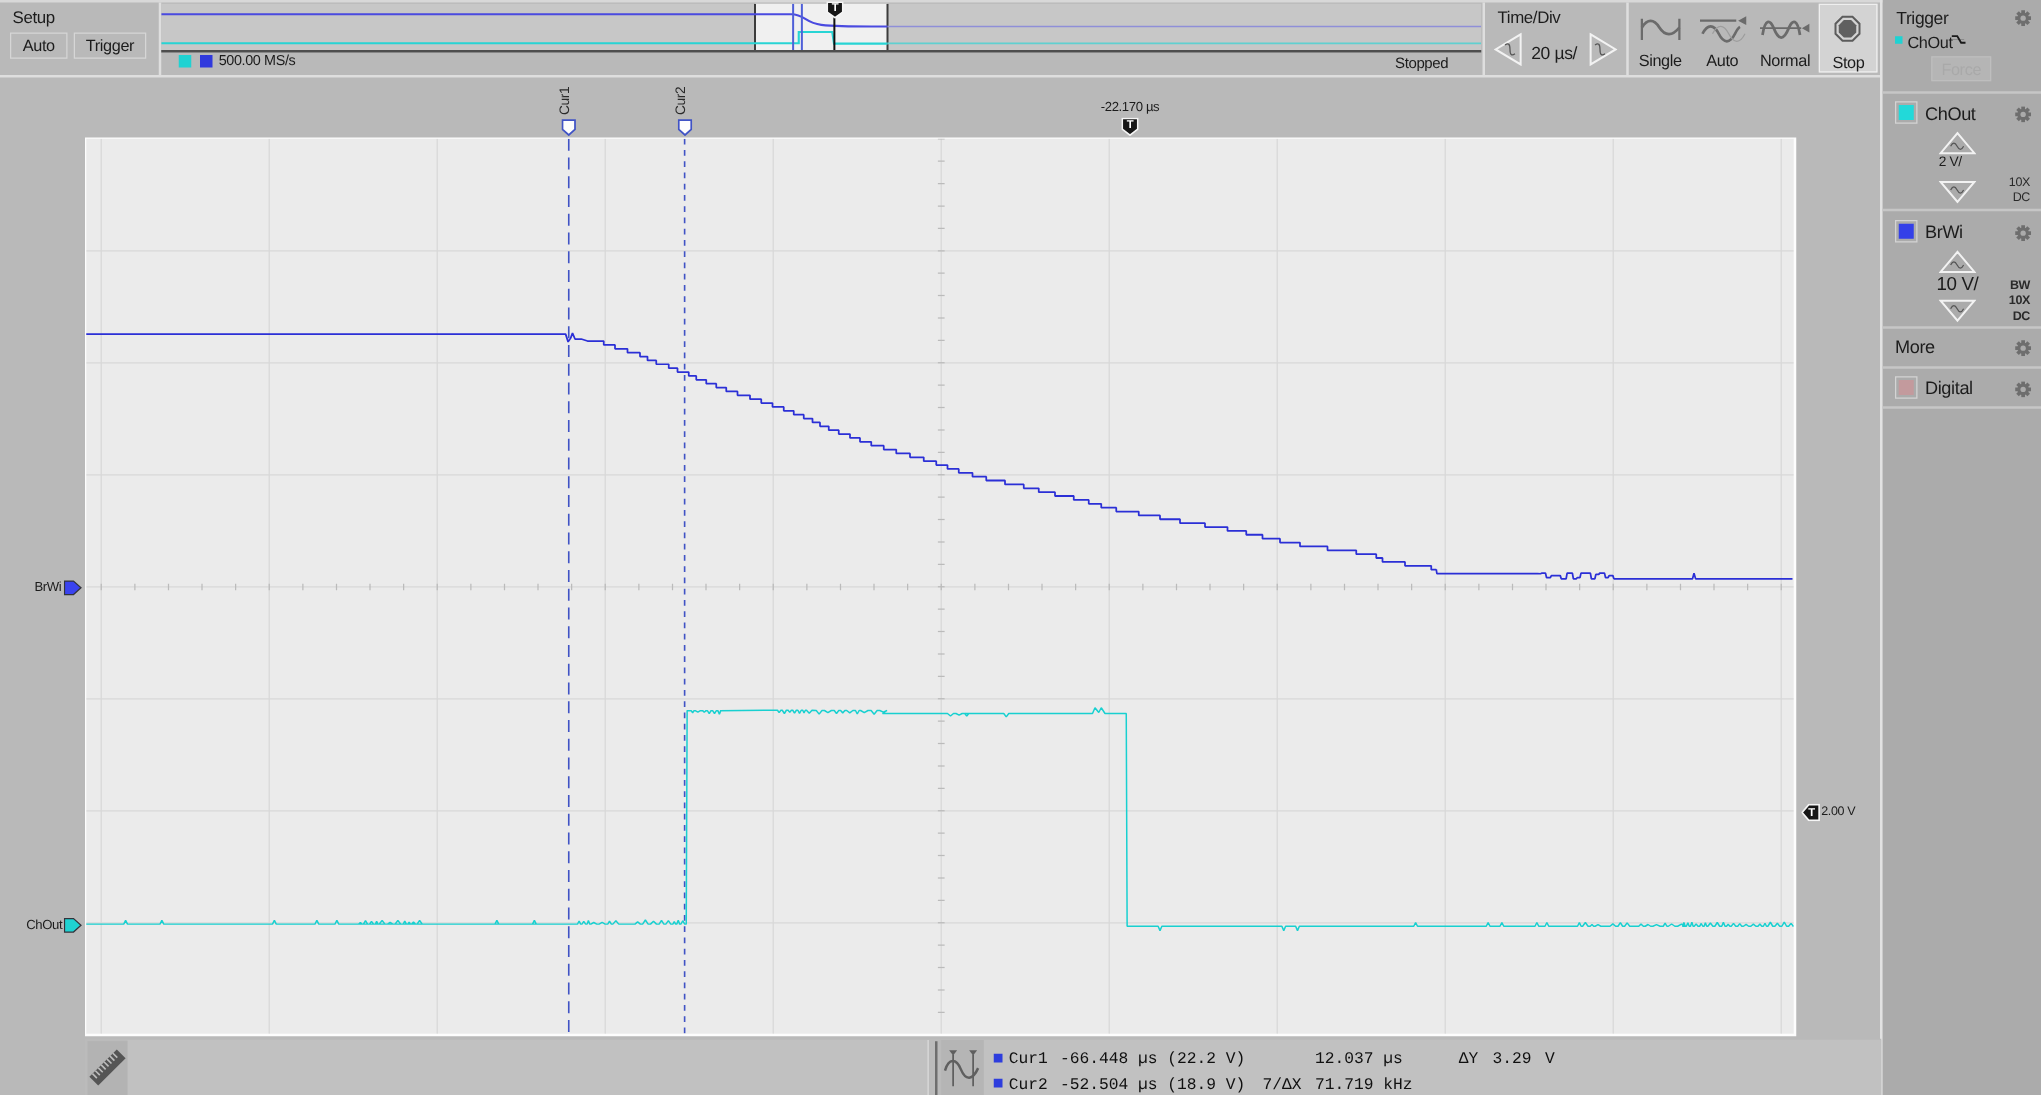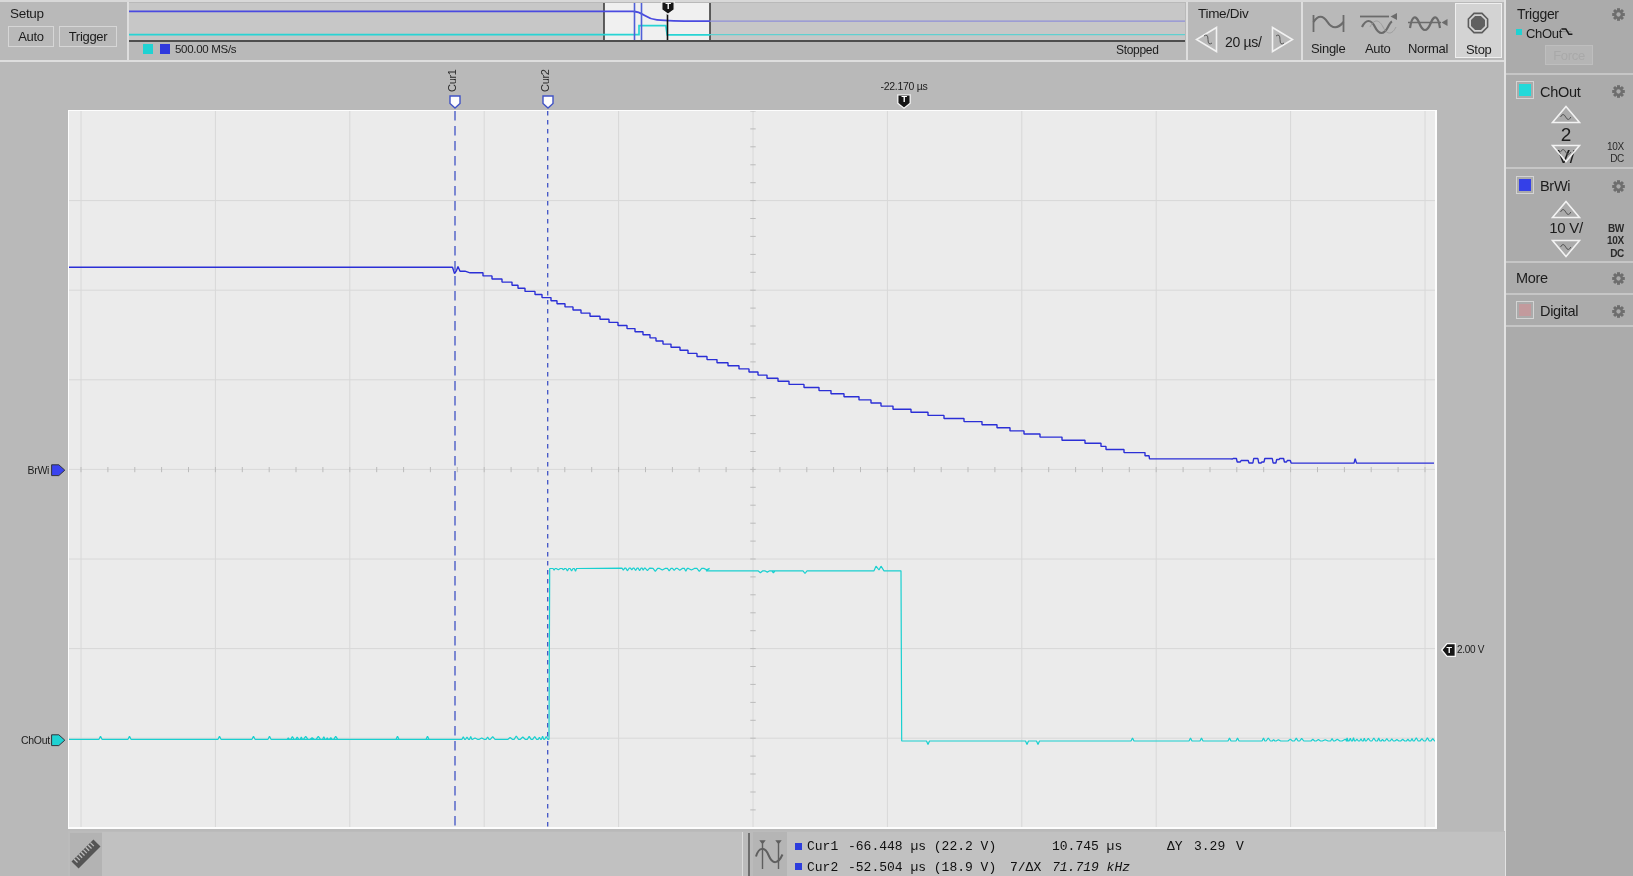--- a/index.html
+++ b/index.html
@@ -111,21 +111,21 @@
 <rect x="5.4" y="0.2" width="3.2" height="13.6" transform="rotate(90 7 7)"></rect>
 <rect x="5.4" y="0.2" width="3.2" height="13.6" transform="rotate(135 7 7)"></rect>
 <circle cx="7" cy="7" r="4.9"></circle>
     </g>
 <circle cx="7" cy="7" r="2.3" fill="#ababab"></circle>
   </svg>
 <svg class="abs" style="left:1551px;top:105px" width="30" height="19" viewBox="0 0 30 19">
 <path d="M15 1.5 L28.5 17.5 L1.5 17.5 Z" fill="none" stroke="#f2f2f2" stroke-width="1.6"></path>
 <path d="M9.5 12 q2.6 -5 5.2 0 t5.2 0" fill="none" stroke="#555" stroke-width="1"></path>
   </svg>
-<div class="abs" style="left:1551px;top:124px;width:30px;text-align:center;font-size:19px;">2 V/</div>
+<div class="abs" style="left:1551px;top:124px;width:30px;text-align:left;font-size:11px;">2 V/</div>
 <svg class="abs" style="left:1551px;top:143.5px" width="30" height="19" viewBox="0 0 30 19">
 <path d="M15 17.5 L28.5 1.5 L1.5 1.5 Z" fill="none" stroke="#f2f2f2" stroke-width="1.6"></path>
 <path d="M9.5 8 q2.6 -5 5.2 0 t5.2 0" fill="none" stroke="#555" stroke-width="1"></path>
   </svg>
 <div class="smalltxt" style="left:1595px;top:141px;width:29px;">10X<br>DC</div>
 <div class="psep" style="top:167px;"></div>
 <div class="abs" style="left:1516px;top:175.5px;width:18px;height:18px;border:1px solid #d4d4d4;box-sizing:border-box;background:#ababab;">
     <div style="position:absolute;left:2px;top:2px;width:12px;height:12px;background:#3440e8;"></div>
   </div>
 <div class="abs" style="left:1540px;top:178px;font-size:14.5px;">BrWi</div>
@@ -346,19 +346,19 @@
 <line x1="7.5" y1="5.5" x2="7.5" y2="31" stroke="#5f5f5f" stroke-width="1.4"></line>
 <line x1="23.5" y1="5.5" x2="23.5" y2="31" stroke="#5f5f5f" stroke-width="1.4"></line>
 <path d="M4.3,2.2 H10.7 L7.5,6.4 Z" fill="#5f5f5f"></path>
 <path d="M20.3,2.2 H26.7 L23.5,6.4 Z" fill="#5f5f5f"></path>
 </svg>
 <div class="abs" style="left:795px;top:842.5px;width:7px;height:7px;background:#2d3ddd;"></div>
 <div class="abs" style="left:795px;top:863px;width:7px;height:7px;background:#2d3ddd;"></div>
 <div class="abs mono" style="left:807px;top:839px;">Cur1</div>
 <div class="abs mono" style="left:848px;top:839px;">-66.448 µs (22.2 V)</div>
 <div class="abs mono" style="left:1026px;top:839px;margin-top:48px;">ΔX</div>
-<div class="abs mono" style="left:1052px;top:839px;">10.745 µs</div>
+<div class="abs mono" style="left:1052px;top:839px;">12.037 µs</div>
 <div class="abs mono" style="left:1167px;top:839px;">ΔY</div>
 <div class="abs mono" style="left:1194px;top:839px;">3.29</div>
 <div class="abs mono" style="left:1236px;top:839px;">V</div>
 <div class="abs mono" style="left:807px;top:859.5px;">Cur2</div>
 <div class="abs mono" style="left:848px;top:859.5px;">-52.504 µs (18.9 V)</div>
 <div class="abs mono" style="left:1010px;top:859.5px;">7/ΔX</div>
-<div class="abs mono" style="left:1052px;top:859.5px;font-style:italic;">71.719 kHz</div>
+<div class="abs mono" style="left:1052px;top:859.5px;">71.719 kHz</div>
 </body></html>

